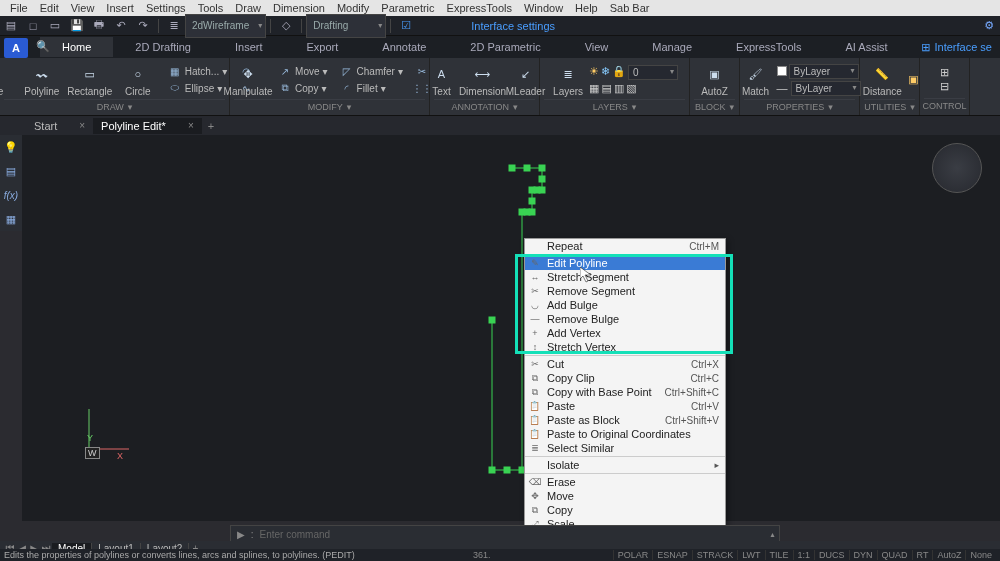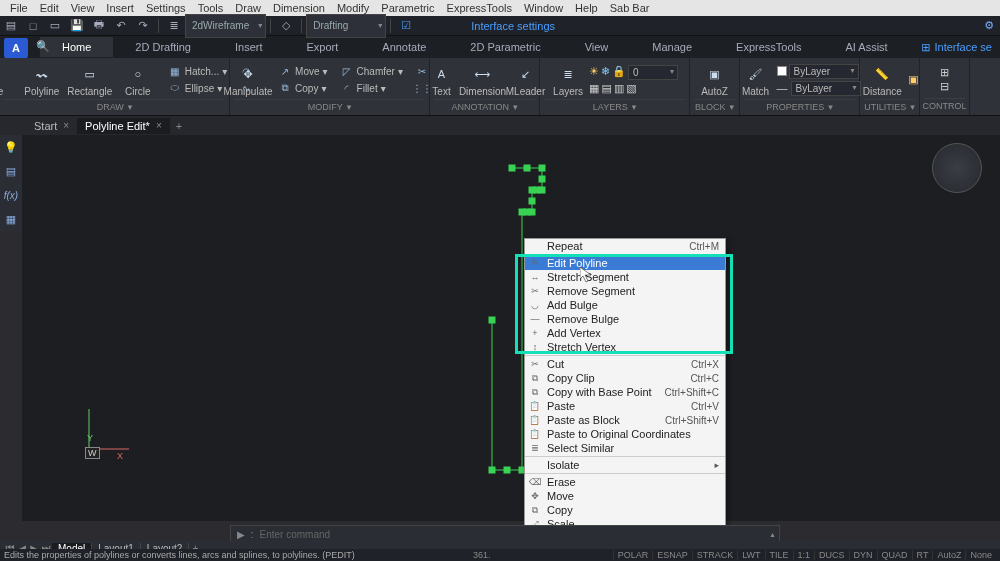--- a/index.html
+++ b/index.html
@@ -35,21 +35,21 @@
 .bigbtn .ic { width:24px; height:24px; display:flex; align-items:center; justify-content:center; color:#cde; }
 .bigbtn .lbl { font-size:10px; color:#bbb; }
 .smbtn { display:flex; align-items:center; gap:3px; padding:1px 4px; cursor:pointer; color:#bbb; font-size:10px;}
 .smbtn .ic{width:14px;height:14px;display:flex;align-items:center;justify-content:center;color:#9bd;}
 .grid2 { display:flex; flex-direction:column; gap:1px; }
 .combo { background:#252830; border:1px solid #444; color:#bbb; font-size:10px; padding:1px 14px 1px 4px; min-width:70px; position:relative;}
 .combo::after{content:"▾";position:absolute;right:3px;font-size:8px;color:#888;}
 
 
 .tabsbar { background:#26282e; height:20px; display:flex; align-items:center; padding-left:26px; border-bottom:1px solid #111;}
-.ftab { padding:2px 8px; font-size:11px; color:#bbb; display:flex; gap:6px; align-items:center; cursor:pointer;}
+.ftab { padding:2px 8px; font-size:11px; color:#bbb; display:flex; gap:22px; align-items:center; cursor:pointer;}
 .ftab.active { background:#1a1c20; color:#fff; }
 .ftab .x { color:#888; font-size:10px; }
 .plus { padding:2px 6px; color:#888; cursor:pointer;}
 
 
 .sidetb { position:absolute; left:0; top:135px; width:22px; background:#2a2d33; display:flex; flex-direction:column; gap:8px; padding:4px 0; align-items:center; }
 .sidetb div { width:16px; height:16px; color:#8ad; cursor:pointer; display:flex; align-items:center; justify-content:center;}
 
 
 .canvas { position:absolute; left:22px; right:0; top:135px; bottom:40px; background:#1c1e22; }

